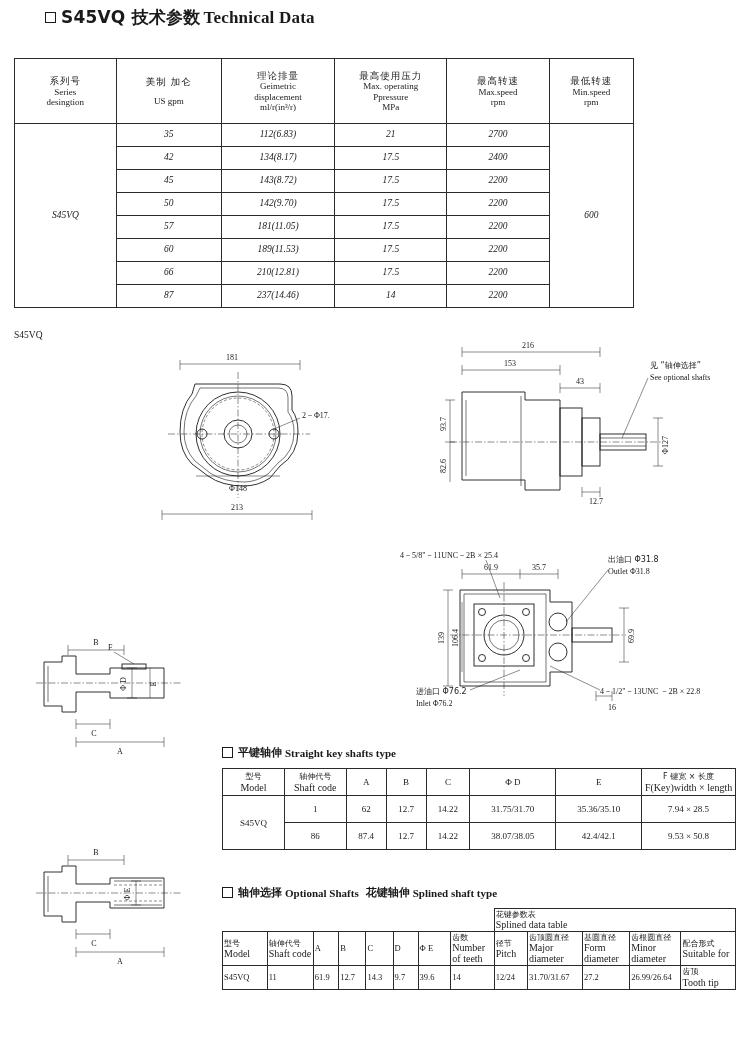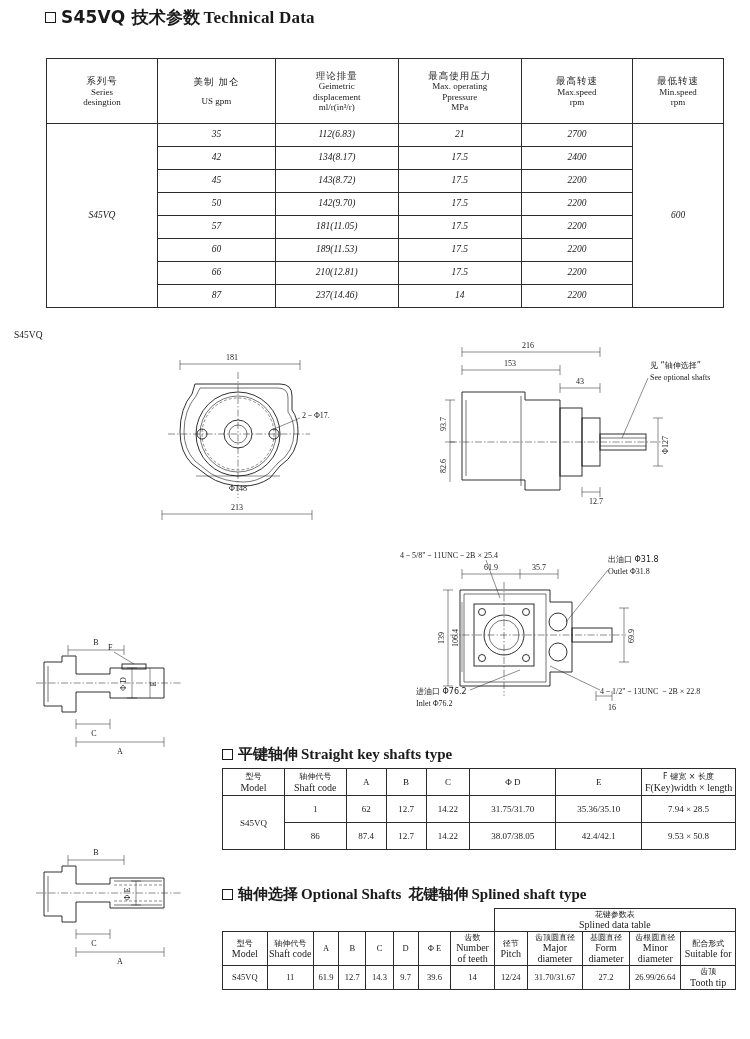--- a/index.html
+++ b/index.html
@@ -41,24 +41,23 @@
     margin-right: 2px;
   }
   
   table {
     border-collapse: collapse;
   }
   .spec-table {
     position: absolute;
     left: 14px;
     top: 58px;
-    width: 678px;
+    width: 620px;
     font-size: 9.5px;
     text-align: center;
-    margin-left: 32px;
   }
   .spec-table th, .spec-table td {
     border: 1px solid #2b2b2b;
     padding: 2px 1px;
     font-weight: normal;
     line-height: 1.25;
   }
   .spec-table thead th {
     height: 60px;
     vertical-align: middle;
@@ -128,21 +127,21 @@
   }
   svg .hid {
     fill: none;
     stroke: #1a1a1a;
     stroke-width: 0.5;
     stroke-dasharray: 3 2;
   }
   
   .sub-title {
     position: absolute;
-    font-size: 15px;
+    font-size: 11px;
     font-weight: bold;
     display: flex;
     align-items: center;
     gap: 3px;
     font-family: "DejaVu Sans", sans-serif;
   }
   .sub-title .en {
     font-family: "Liberation Serif", serif;
   }
   .key-table {
@@ -159,21 +158,21 @@
     font-weight: normal;
     height: 22px;
     vertical-align: middle;
   }
   .spline-table {
     position: absolute;
     left: 222px;
     top: 908px;
     width: 514px;
     font-size: 8.5px;
-    text-align: center;
+    text-align: left;
   }
   .spline-table th, .spline-table td {
     border: 1px solid #2b2b2b;
     padding: 1px 1px;
     font-weight: normal;
     vertical-align: middle;
     line-height: 1.15;
   }
   .tiny-cn {
     font-family: "DejaVu Sans", sans-serif;

